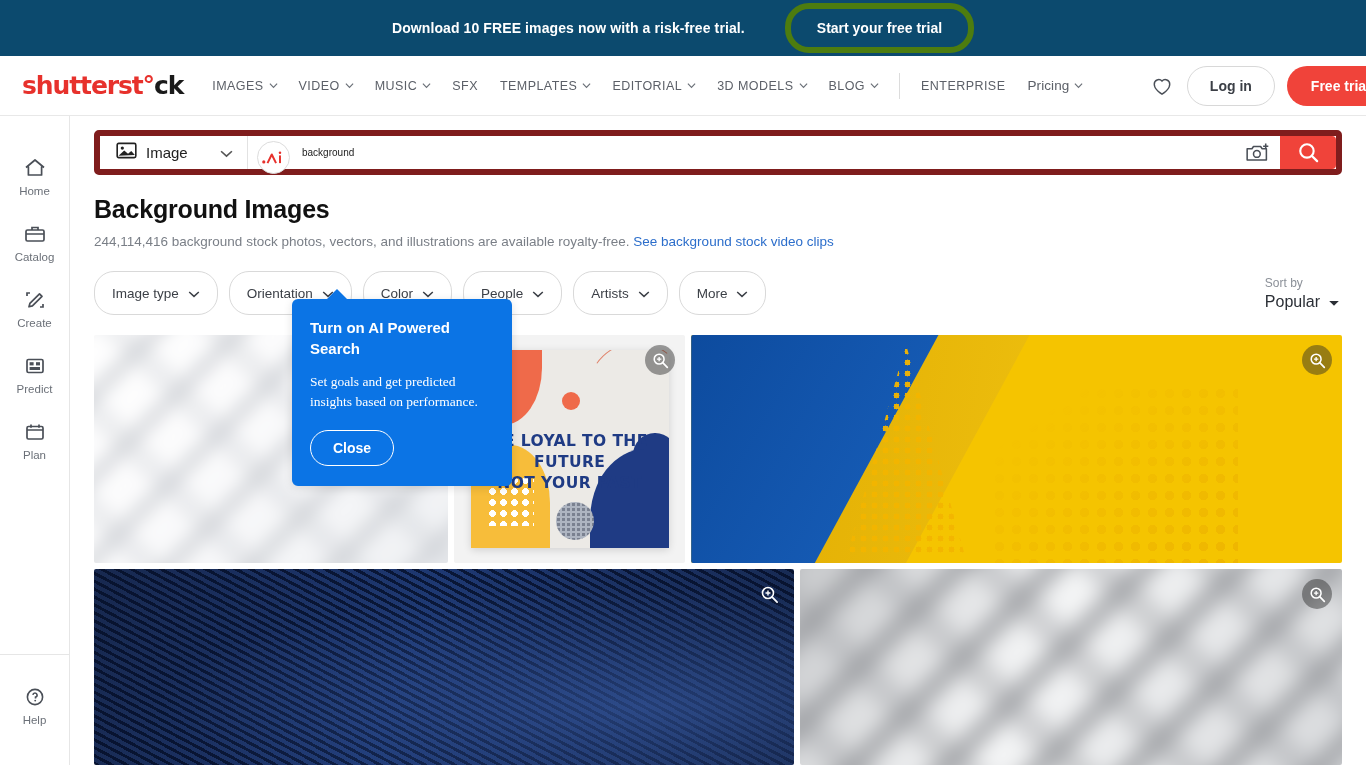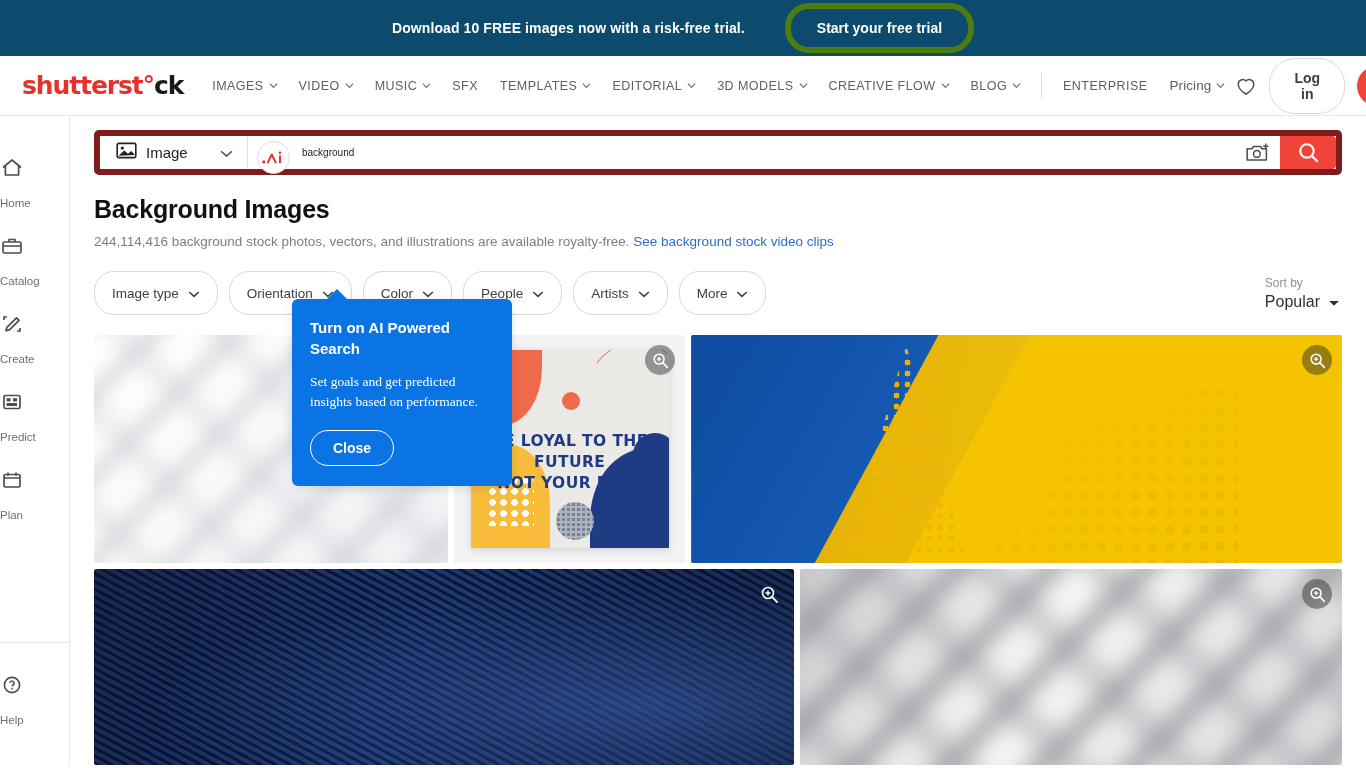--- a/index.html
+++ b/index.html
@@ -96,21 +96,21 @@
   .rail {
     width: 70px; flex: 0 0 70px;
     border-right: 1px solid #e6e6e6;
     display: flex; flex-direction: column;
     background: #fff;
     position: relative;
     z-index: 25;
   }
   .rail-top { padding-top: 28px; }
   .rail-item {
-    display: flex; flex-direction: column; align-items: flex-start; gap: 14px;
+    display: flex; flex-direction: column; align-items: center; gap: 2px;
     padding: 13px 0 13px;
     cursor: pointer;
   }
   .rail-label { font-size: 11.5px; color: #6b7078; }
   .rail-bottom {
     margin-top: auto;
     border-top: 1px solid #e6e6e6;
     padding: 18px 0 26px;
   }
 
@@ -396,28 +396,20 @@
     <div class="nav-item caps">
       <span>EDITORIAL</span>
       <span class="chev">
           <svg viewBox="0 0 10 10" width="9" height="9">
             <path d="M1 3 L5 7 L9 3" stroke="#6b7078" stroke-width="1.3" fill="none"></path>
           </svg>
         </span>
     </div>
     <div class="nav-item caps">
       <span>3D MODELS</span>
-      <span class="chev">
-          <svg viewBox="0 0 10 10" width="9" height="9">
-            <path d="M1 3 L5 7 L9 3" stroke="#6b7078" stroke-width="1.3" fill="none"></path>
-          </svg>
-        </span>
-    </div>
-    <div class="nav-item caps">
-      <span>CREATIVE FLOW</span>
       <span class="chev">
           <svg viewBox="0 0 10 10" width="9" height="9">
             <path d="M1 3 L5 7 L9 3" stroke="#6b7078" stroke-width="1.3" fill="none"></path>
           </svg>
         </span>
     </div>
     <div class="nav-item caps">
       <span>BLOG</span>
       <span class="chev">
           <svg viewBox="0 0 10 10" width="9" height="9">

